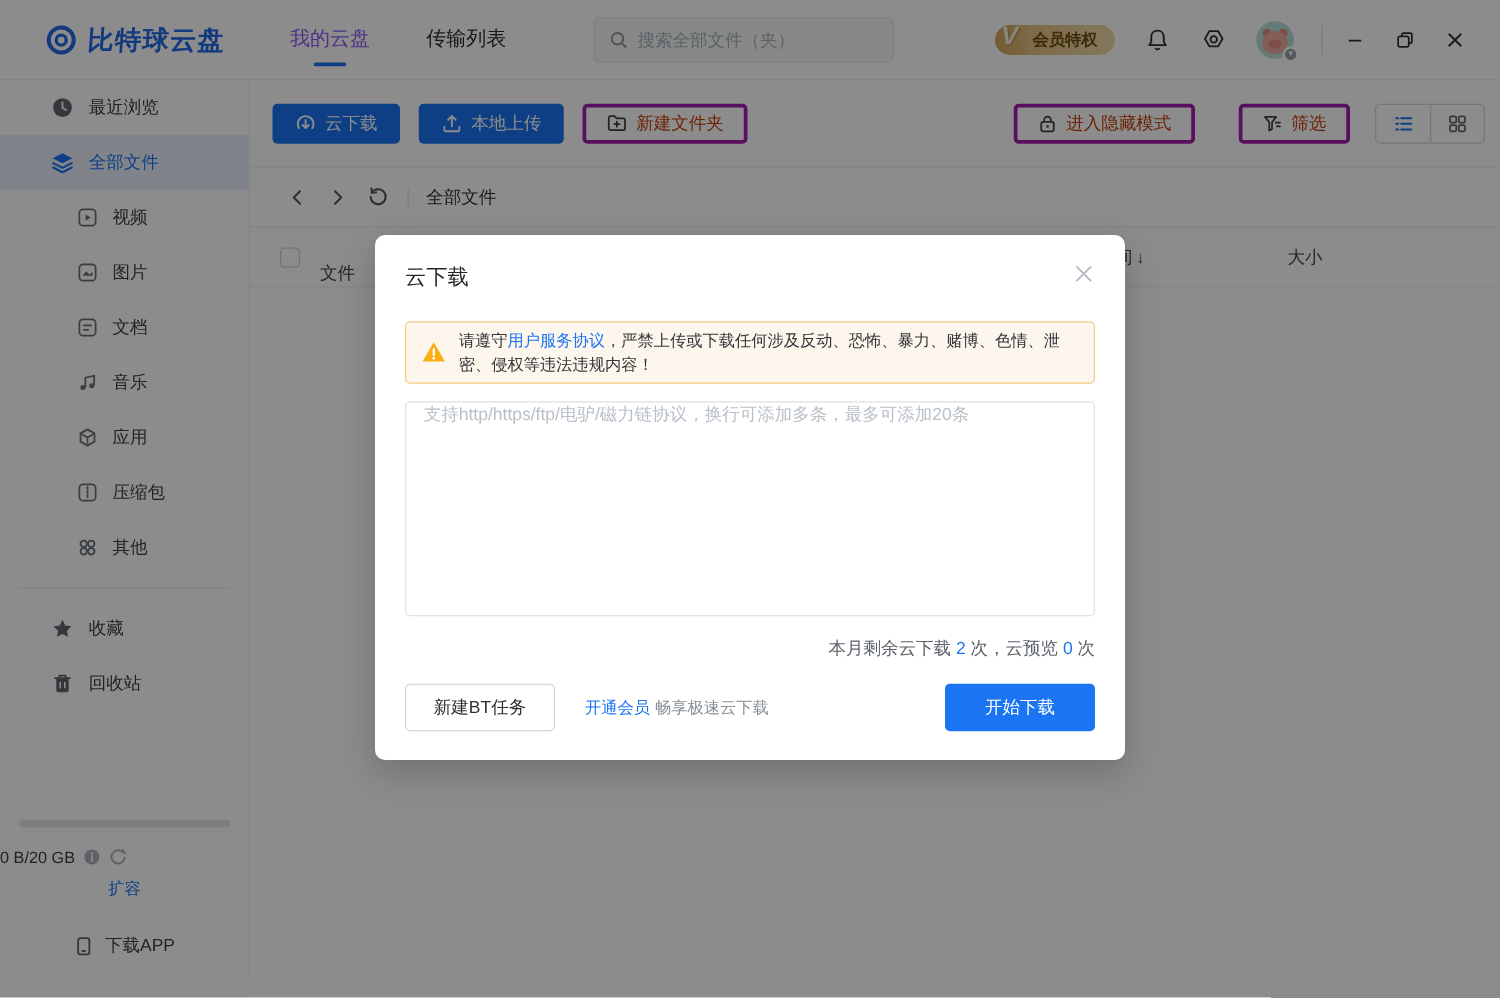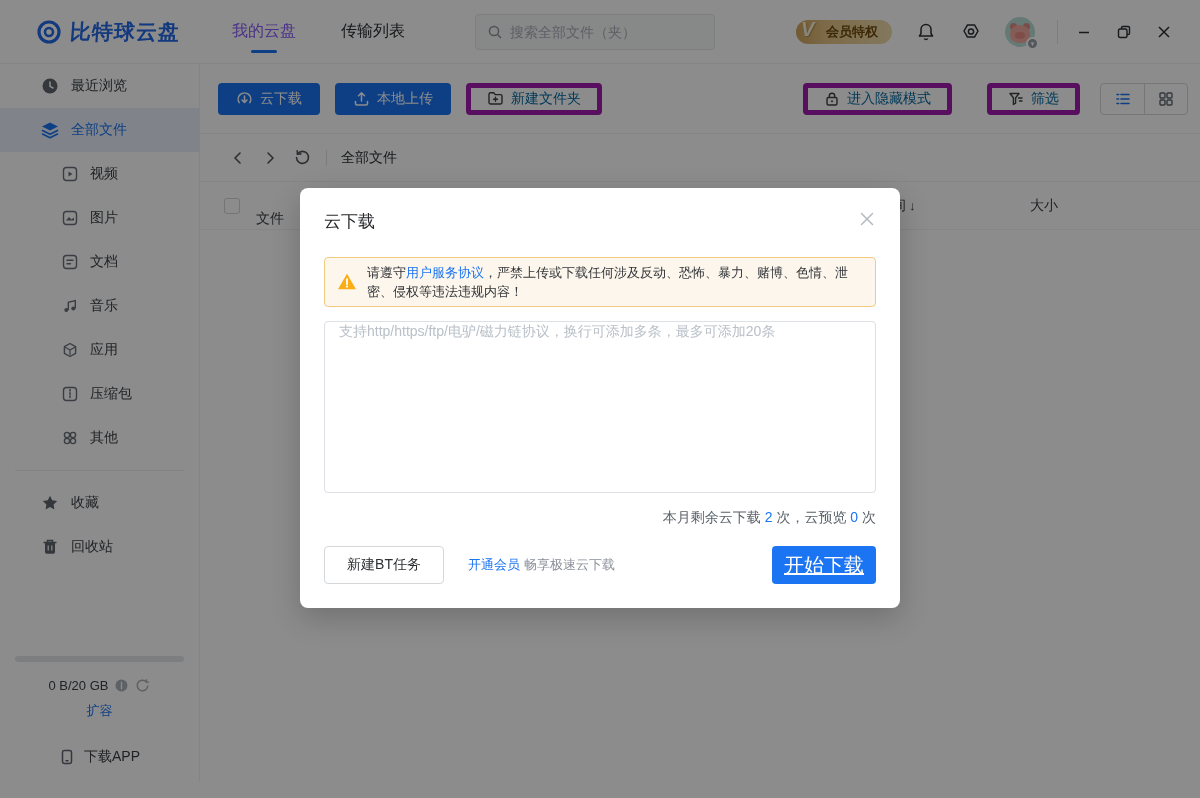--- a/index.html
+++ b/index.html
@@ -46,34 +46,34 @@
   .side-item { height:44px; display:flex; align-items:center; padding-left:41px; gap:12px;
             font-size:14px; color:#3c4045; cursor:pointer; }
   .side-item svg { color:#5f6670; flex:none; }
   .side-item.indent { padding-left:62px; }
   .side-item.indent svg { color:#6a7178; }
   .side-item.active { background:#e9f1fc; color:#1b74f2; }
   .side-item.active svg { color:#1b74f2; }
   .side-divider { height:1px; background:#eceef0; margin:10px 15px; }
   .storage { position:absolute; left:0; right:0; bottom:62px; text-align:center; }
   .storage-track { margin:0 15px 16px; height:6px; border-radius:3px; background:#e4e6e9; cursor:pointer; }
-  .storage-line { display:flex; align-items:center; justify-content:center; gap:7px; font-size:13px; color:#3c4045; }
+  .storage-line { display:flex; align-items:center; gap:7px; font-size:13px; color:#3c4045; }
   .expand-link { display:inline-block; margin-top:9px; font-size:13px; color:#1b74f2; cursor:pointer; }
   .download-app { position:absolute; left:0; right:0; bottom:16px; display:flex; align-items:center;
             justify-content:center; gap:9px; font-size:14px; color:#3c4045; cursor:pointer; }
   .download-app svg { color:#5f6670; }
 
   
   .main { position:absolute; top:64px; left:200px; right:0; bottom:0; background:#fff; }
   .toolbar { height:70px; display:flex; align-items:center; padding:0 12px 0 18px; border-bottom:1px solid #eef0f2; }
   .btn { height:32px; border-radius:4px; display:flex; align-items:center; justify-content:center;
             font-size:14px; cursor:pointer; font-family:inherit; }
   .btn svg { margin-right:7px; }
   .btn-primary { background:#1b74f2; color:#fff; border:none; padding:0 18px; }
-  .btn-outline { background:#fff; color:#0369a1; border:5px solid #a21caf; padding:0 16px; }
+  .btn-outline { background:#fff; color:#c2410c; border:3px solid #a21caf; padding:0 16px; }
   .toolbar .btn + .btn { margin-left:15px; }
   .toolbar-right { margin-left:auto; display:flex; align-items:center; gap:20px; }
   .view-toggle { display:flex; height:32px; border:1px solid #d5d8db; border-radius:4px; overflow:hidden; }
   .view-half { width:43px; display:flex; align-items:center; justify-content:center; cursor:pointer; color:#5f6670; }
   .view-half.active { color:#1b74f2; }
   .view-half + .view-half { border-left:1px solid #d5d8db; }
 
   .breadcrumb-row { height:48px; display:flex; align-items:center; padding-left:26px; border-bottom:1px solid #eef0f2; }
   .nav-arrow { width:24px; height:24px; display:flex; align-items:center; justify-content:center; color:#51565c; cursor:pointer; }
   .nav-arrow + .nav-arrow { margin-left:8px; }
@@ -103,22 +103,22 @@
             resize:none; outline:none; padding:1px 14px; font-size:14px; font-family:inherit; color:#2b2f33; }
   .url-input::placeholder { color:#b9c0c8; }
   .quota-line { margin-top:12px; text-align:right; font-size:14px; color:#5a6068; height:20px; }
   .quota-num { color:#1b74f2; }
   .modal-footer { margin-top:17px; display:flex; align-items:center; }
   .bt-btn { width:120px; height:38px; background:#fff; border:1px solid #d5d8db; border-radius:4px;
             font-size:14px; color:#2b2f33; cursor:pointer; font-family:inherit; }
   .vip-line { margin-left:24px; font-size:13px; }
   .vip-open { color:#1b74f2; cursor:pointer; }
   .vip-hint { color:#8a9099; margin-left:4px; }
-  .start-btn { margin-left:auto; width:104px; height:38px; background:#1b74f2; border:none; border-radius:4px;
-            font-size:20px; color:#fff; cursor:pointer; font-family:inherit;text-decoration:underline; }
+  .start-btn { margin-left:auto; width:120px; height:38px; background:#1b74f2; border:none; border-radius:4px;
+            font-size:14px; color:#fff; cursor:pointer; font-family:inherit; }
 </style>
 </head>
 <body>
 
 <div class="app">
 
   <div class="topbar">
     <div class="logo">
       <svg width="26" height="26" viewBox="0 0 26 26">
         <circle cx="13" cy="13" r="10" fill="none" stroke="#2468e5" stroke-width="3.2"></circle>

